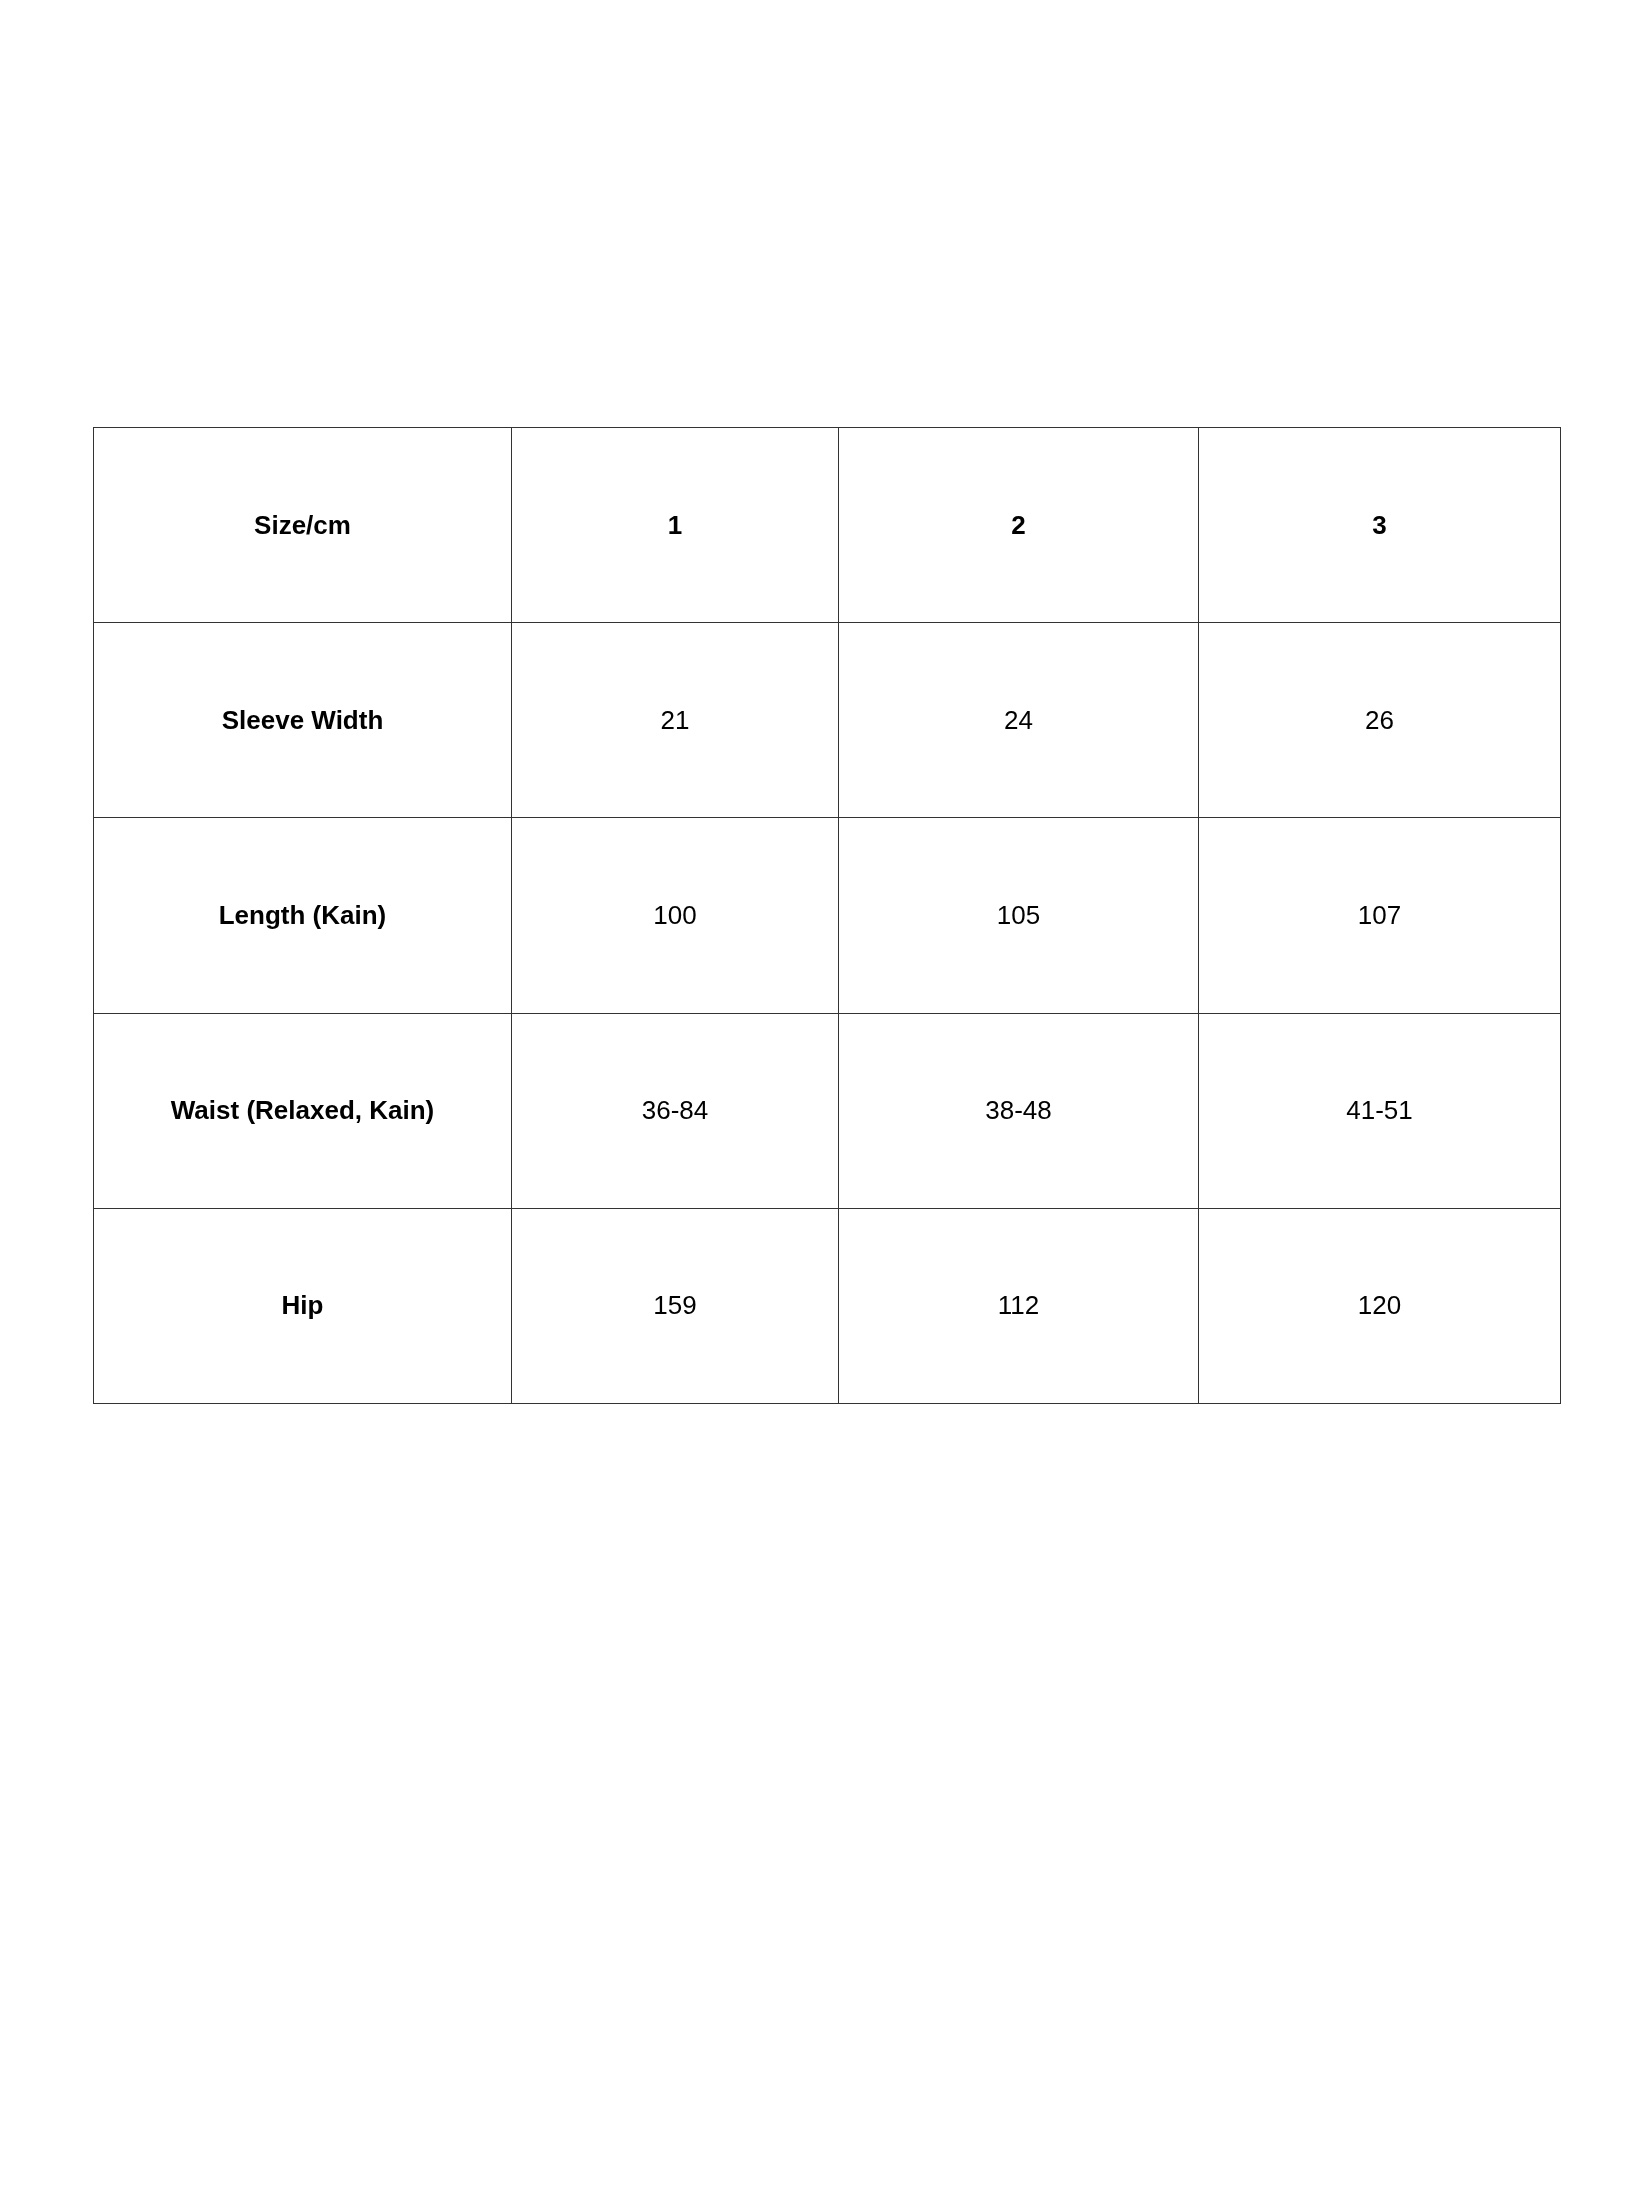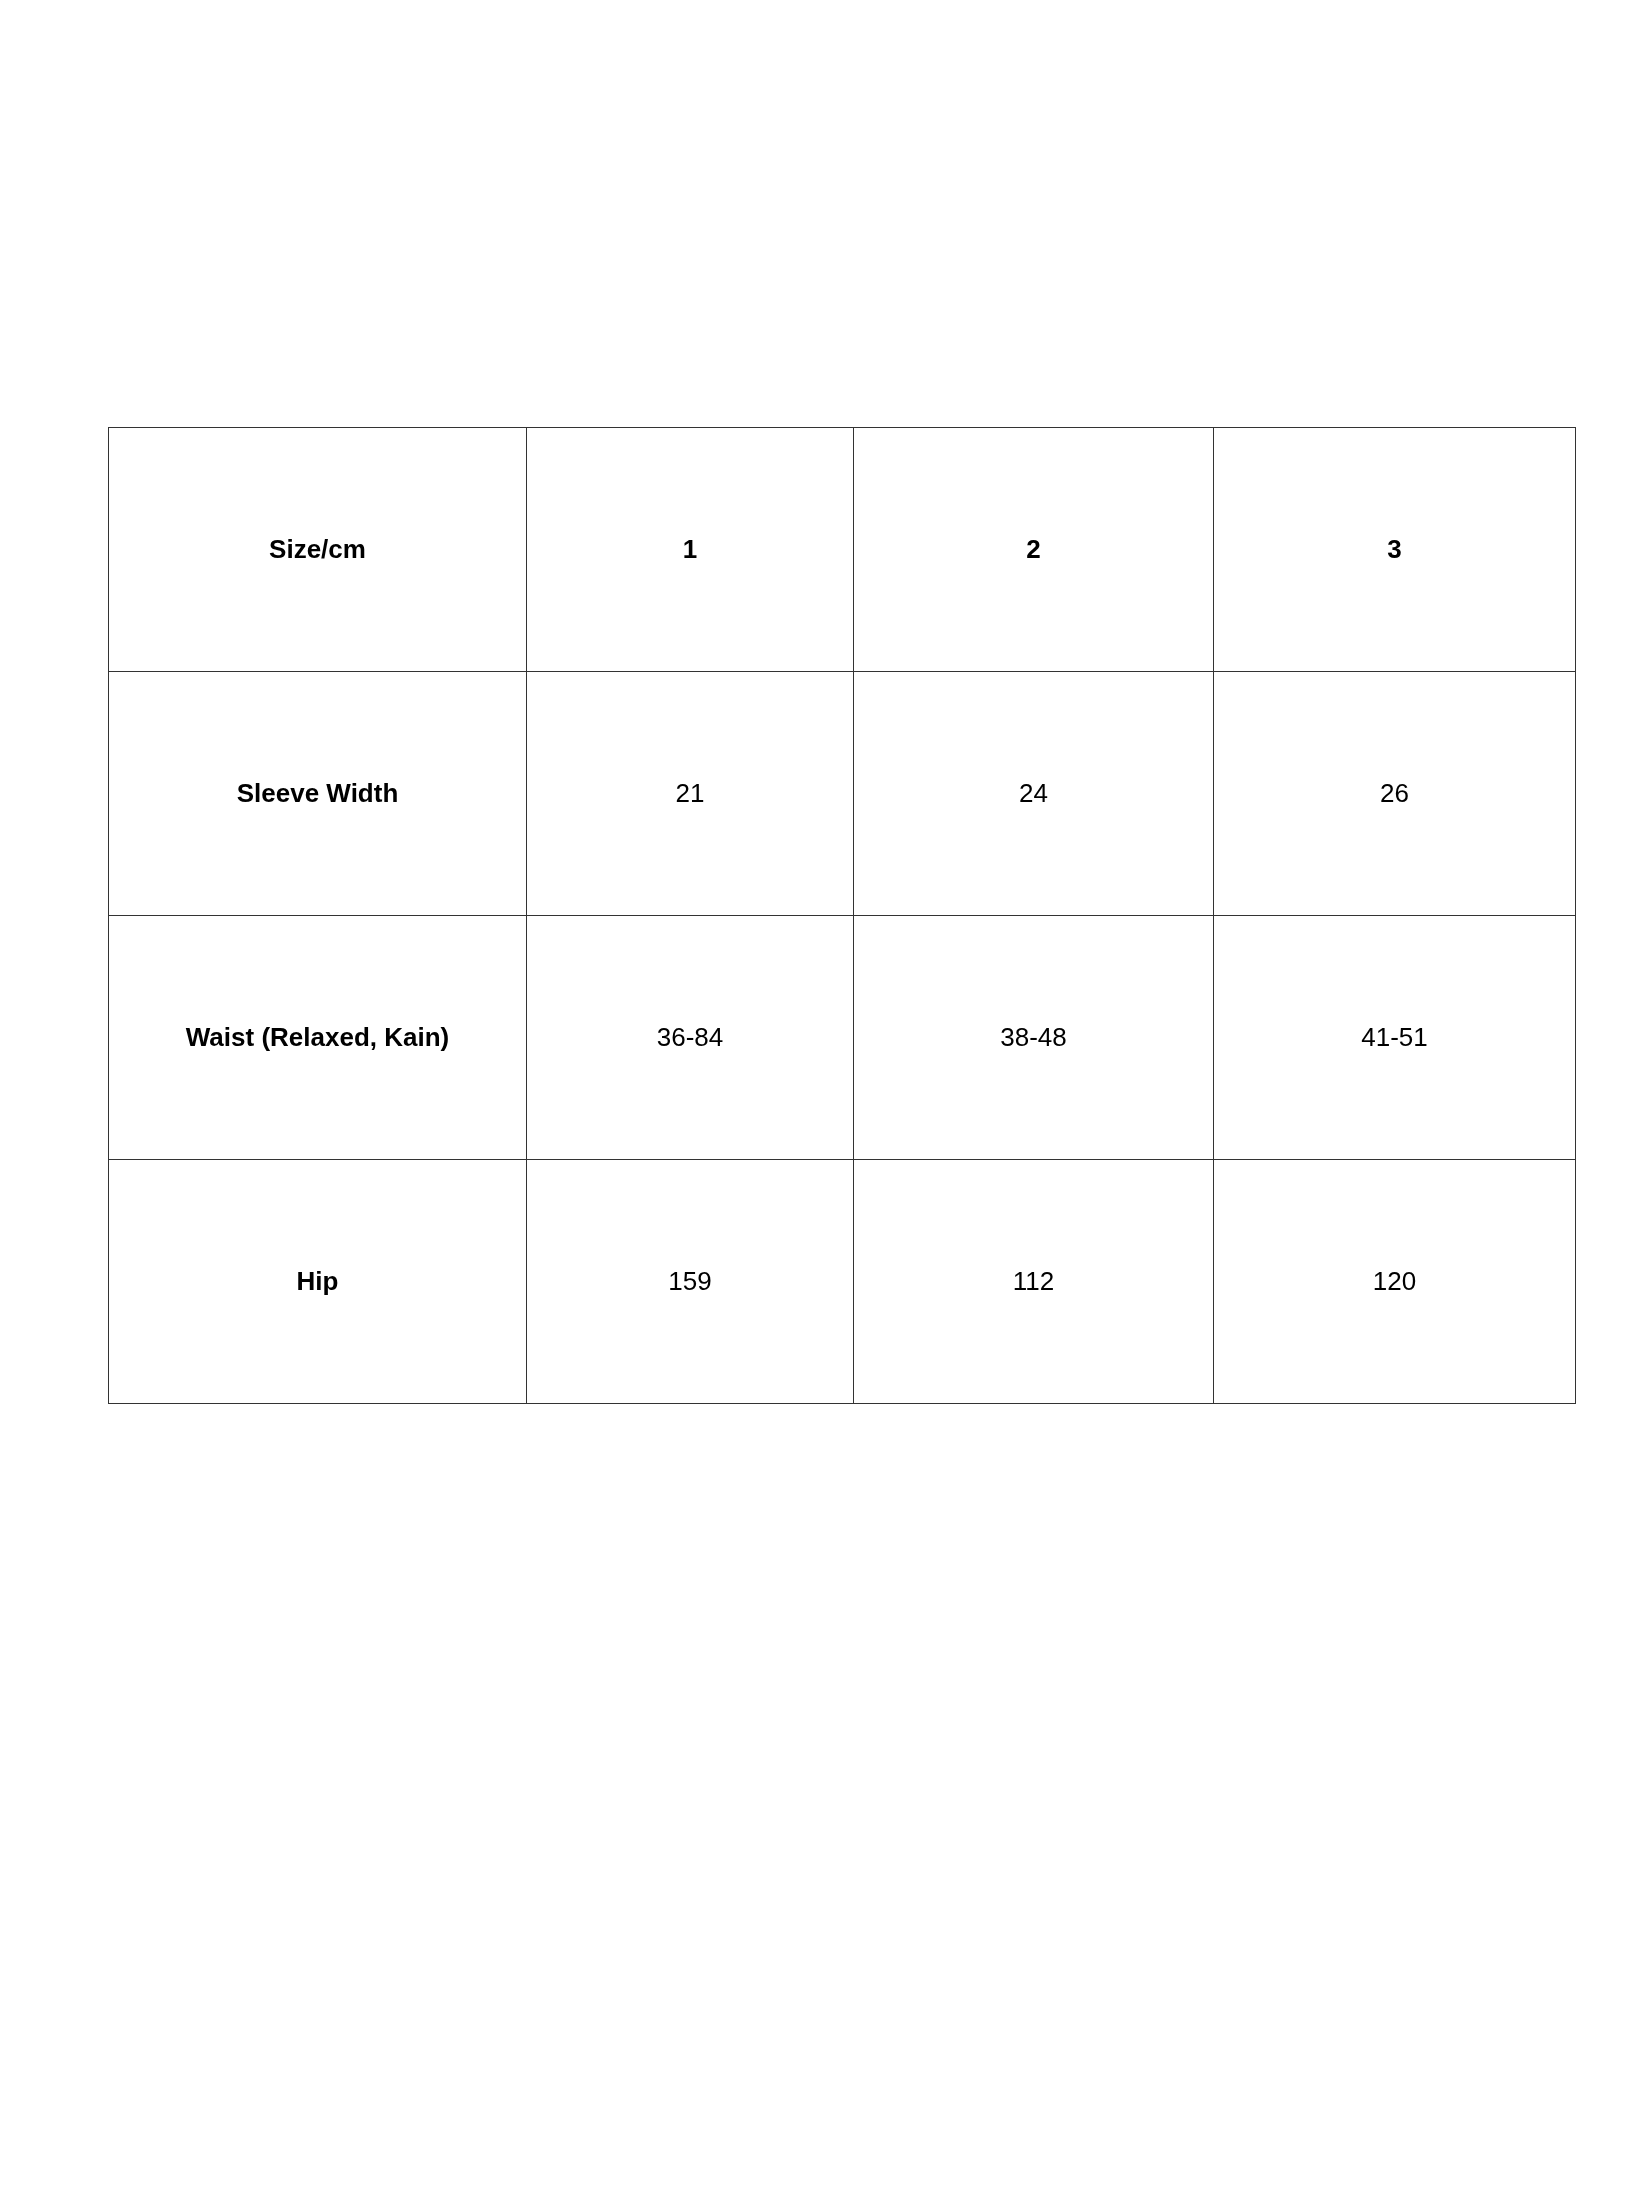--- a/index.html
+++ b/index.html
@@ -9,21 +9,21 @@
   body {
     width: 1652px;
     height: 2202px;
     background: #ffffff;
     position: relative;
     font-family: "Liberation Sans", sans-serif;
     color: #000000;
   }
   table.size-table {
     position: absolute;
-    left: 108px;
+    left: 93px;
     top: 427px;
     width: 1467px;
     height: 977px;
     border-collapse: collapse;
     table-layout: fixed;
     padding-left: 8px;
   }
   table.size-table tr {
     height: 122px;
   }
@@ -60,20 +60,26 @@
         <th>2</th>
         <th>3</th>
       </tr>
       <tr>
         <td class="label-cell">Sleeve Width</td>
         <td>21</td>
         <td>24</td>
         <td>26</td>
       </tr>
       <tr>
+        <td class="label-cell">Length (Kain)</td>
+        <td>100</td>
+        <td>105</td>
+        <td>107</td>
+      </tr>
+      <tr>
         <td class="label-cell">Waist (Relaxed, Kain)</td>
         <td>36-84</td>
         <td>38-48</td>
         <td>41-51</td>
       </tr>
       <tr>
         <td class="label-cell">Hip</td>
         <td>159</td>
         <td>112</td>
         <td>120</td>

